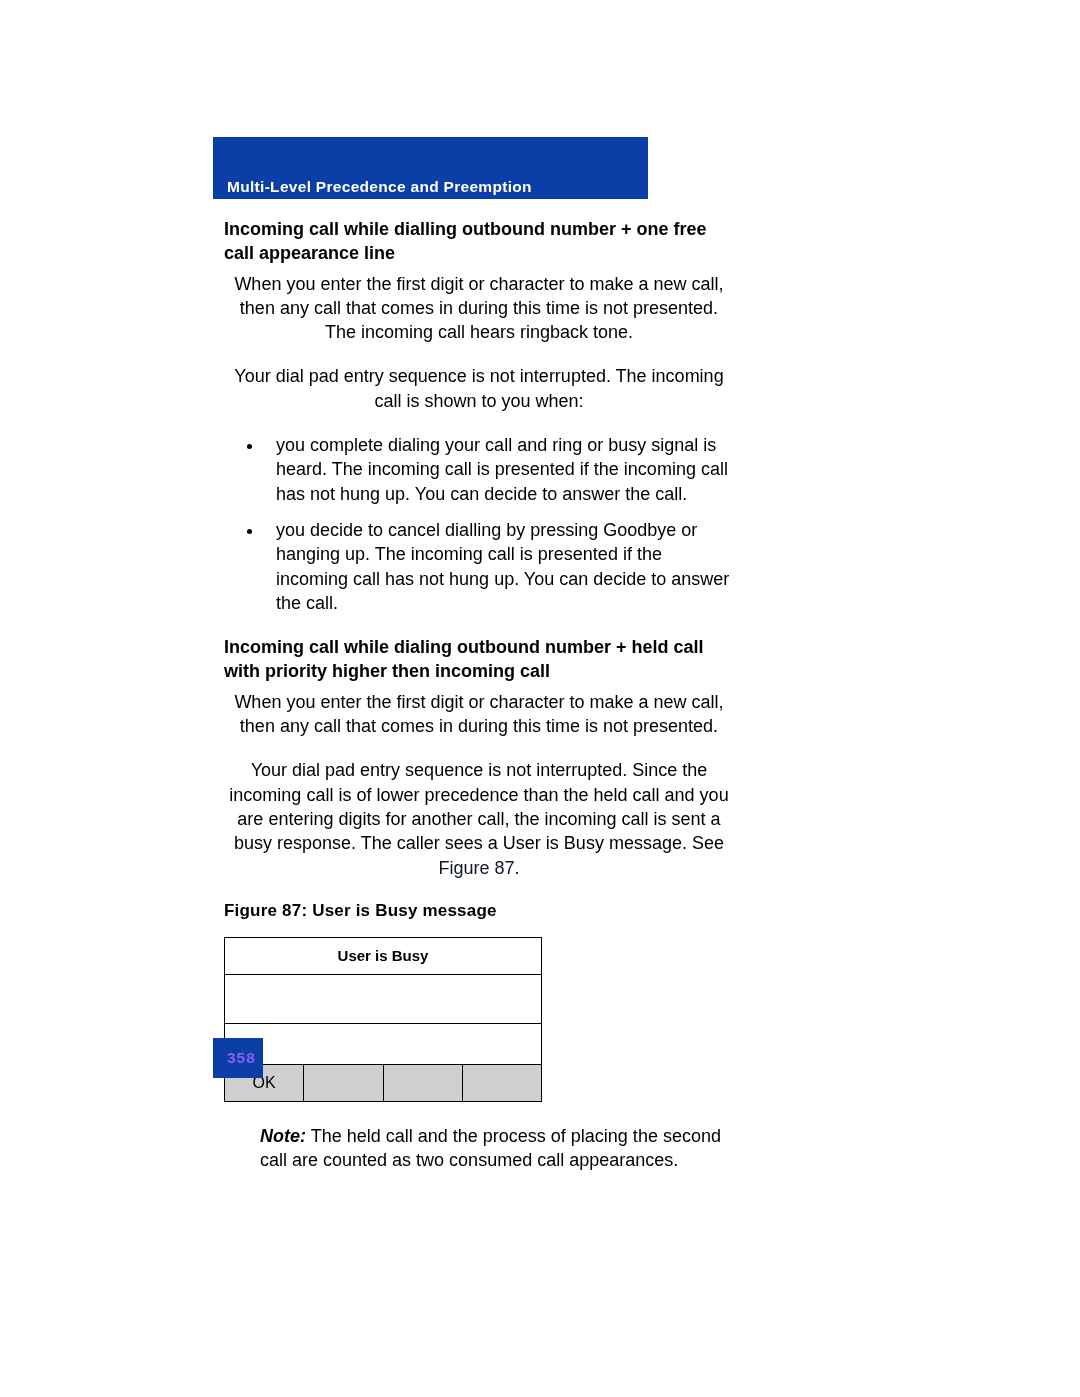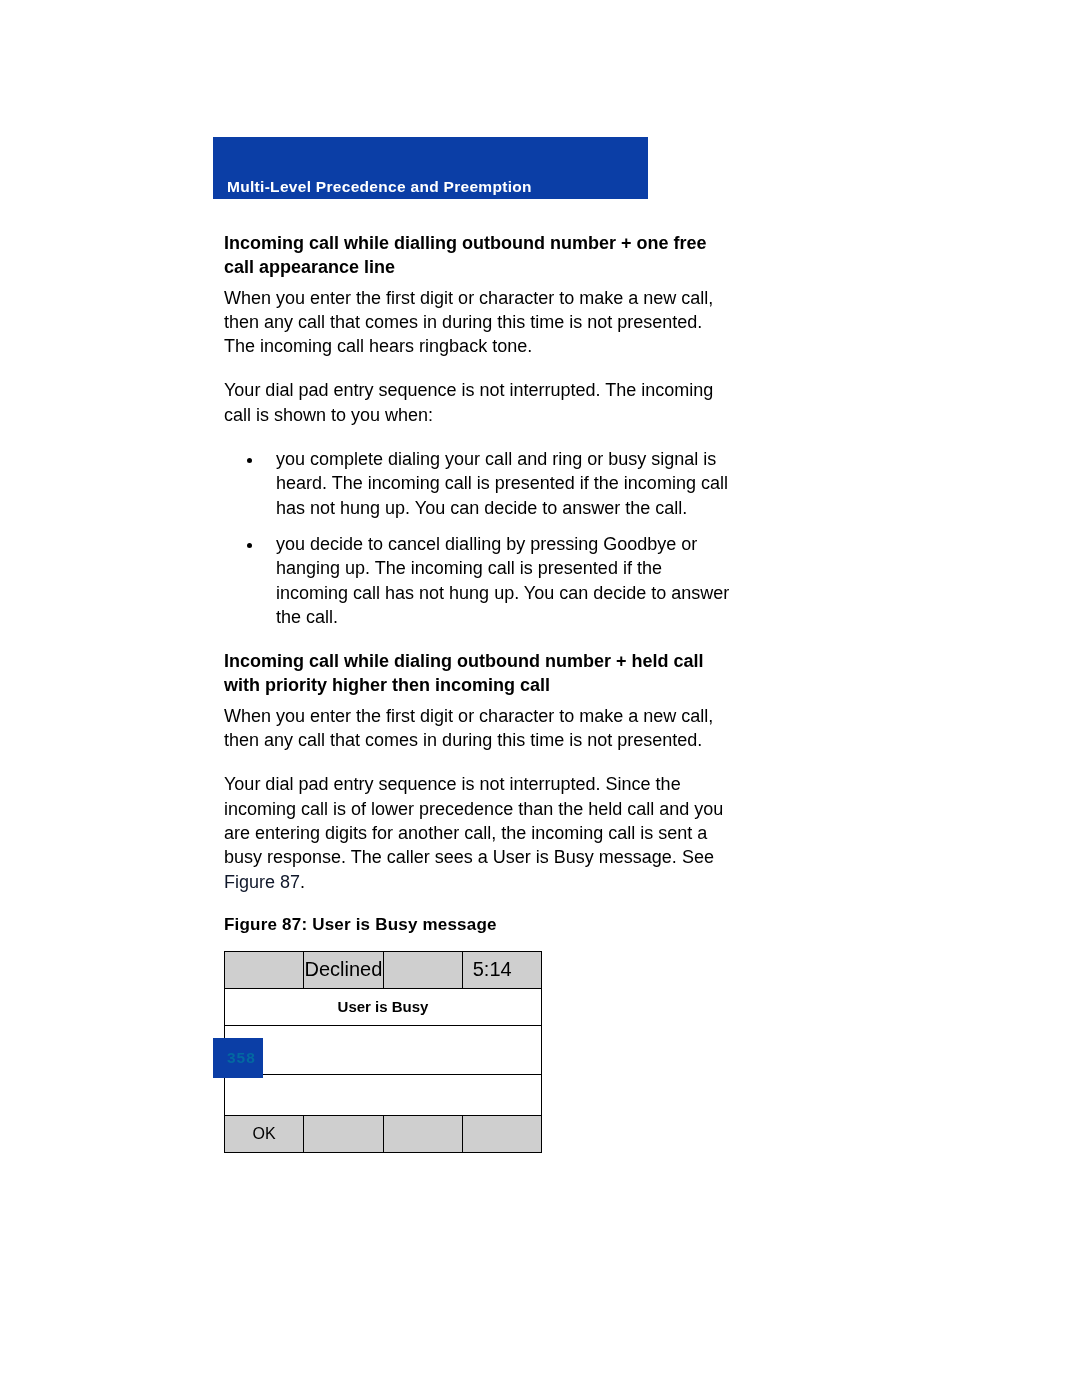--- a/index.html
+++ b/index.html
@@ -30,31 +30,32 @@
     left: 227px;
     top: 177px;
     color: #fff;
     font-weight: bold;
     font-size: 15.5px;
     letter-spacing: 0.3px;
   }
   .content {
     position: absolute;
     left: 224px;
-    top: 231px;
+    top: 217px;
     width: 510px;
   }
   .heading {
     font-weight: bold;
     font-size: 18px;
     margin-bottom: 6px;
   }
   .para {
     font-size: 18px;
     margin-bottom: 20px;
+    text-align: center;
   }
   ul.bullets {
     list-style-type: disc;
     padding-left: 40px;
     margin: 0 0 20px 0;
   }
   ul.bullets li {
     margin-bottom: 12px;
     padding-left: 12px;
   }
@@ -117,21 +118,21 @@
     left: 213px;
     top: 1038px;
     width: 50px;
     height: 40px;
     background: #0b3ea6;
   }
   .page-number {
     position: absolute;
     left: 227px;
     top: 1048px;
-    color: #0369a1;
+    color: #8b5cf6;
     font-weight: bold;
     font-size: 15.5px;
     letter-spacing: 1px;
   }
 </style>
 </head>
 <body>
 
 <div class="page">
 
@@ -152,43 +153,40 @@
     <div class="heading">Incoming call while dialing outbound number + held call with priority higher then incoming call</div>
     <div class="para">When you enter the first digit or character to make a new call, then any call that comes in during this time is not presented.</div>
     <div class="para">
       <span>Your dial pad entry sequence is not interrupted. Since the incoming call is of lower precedence than the held call and you are entering digits for another call, the incoming call is sent a busy response. The caller sees a User is Busy message. See </span><a href="#" class="link">Figure 87</a><span>.</span>
     </div>
 
     <div class="fig-caption">Figure 87: User is Busy message</div>
 
     <table class="phone" cellspacing="0" cellpadding="0">
       <tbody>
-          <tr class="row-top">
-        <td class="shaded"></td>
-        <td class="shaded tc declined">Declined</td>
-        <td class="shaded"></td>
-        <td class="shaded time">5:14</td>
-      </tr>
       <tr class="msg-row">
         <td colspan="4" class="busy-msg">User is Busy</td>
       </tr>
       <tr class="msg-row">
         <td colspan="4" style="height:48px;"></td>
       </tr>
       <tr class="msg-row">
         <td colspan="4" style="height:40px;"></td>
       </tr>
       <tr class="row-bottom">
         <td class="shaded tc" style="font-size:16px;">OK</td>
         <td class="shaded"></td>
         <td class="shaded"></td>
         <td class="shaded"></td>
       </tr>
     </tbody>
       </table>
 
+    <div class="note">
+      <span class="note-label">Note:</span><span> The held call and the process of placing the second call are counted as two consumed call appearances.</span>
+    </div>
 
   </div>
 
   <div class="blue-footer"></div>
   <div class="page-number">358</div>
 
 </div>
 
 </body></html>

